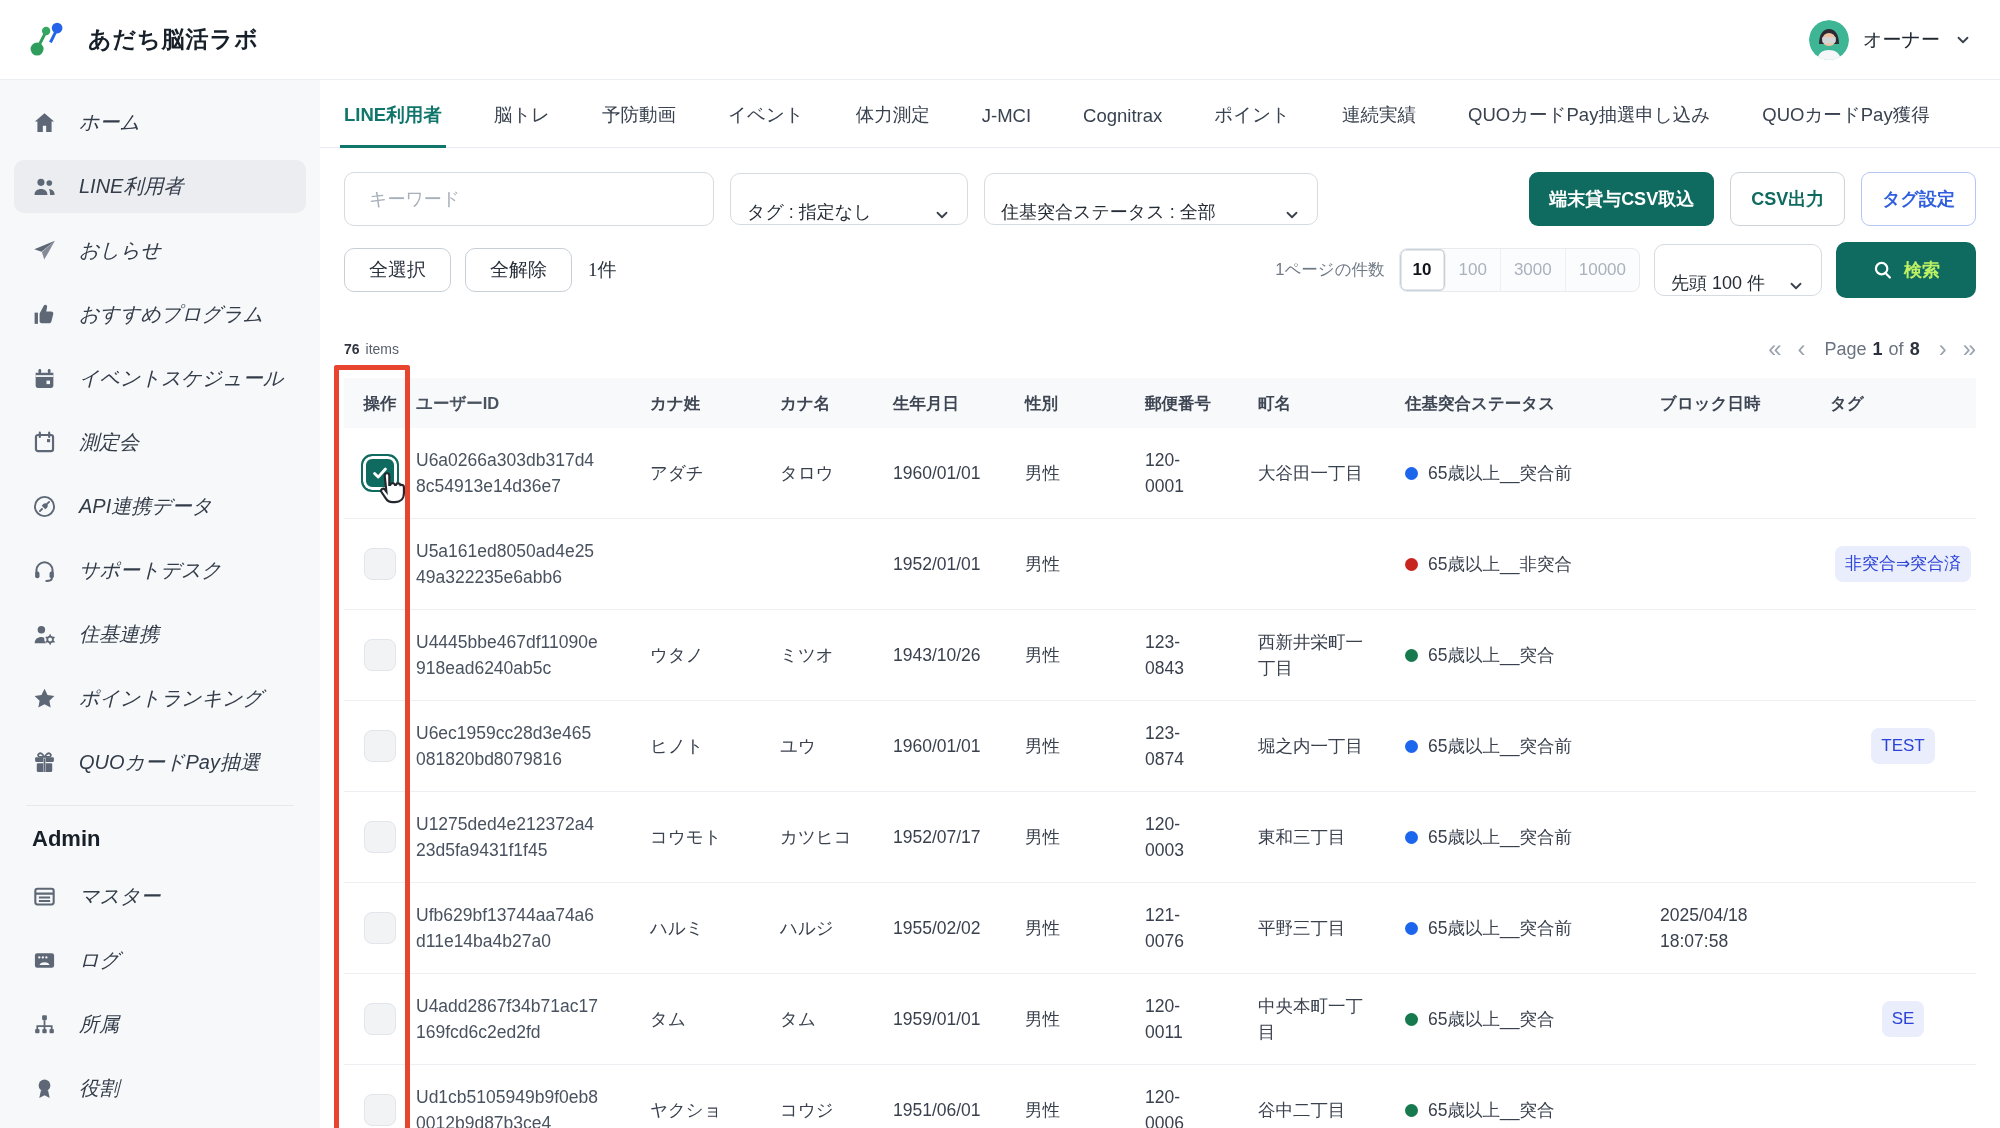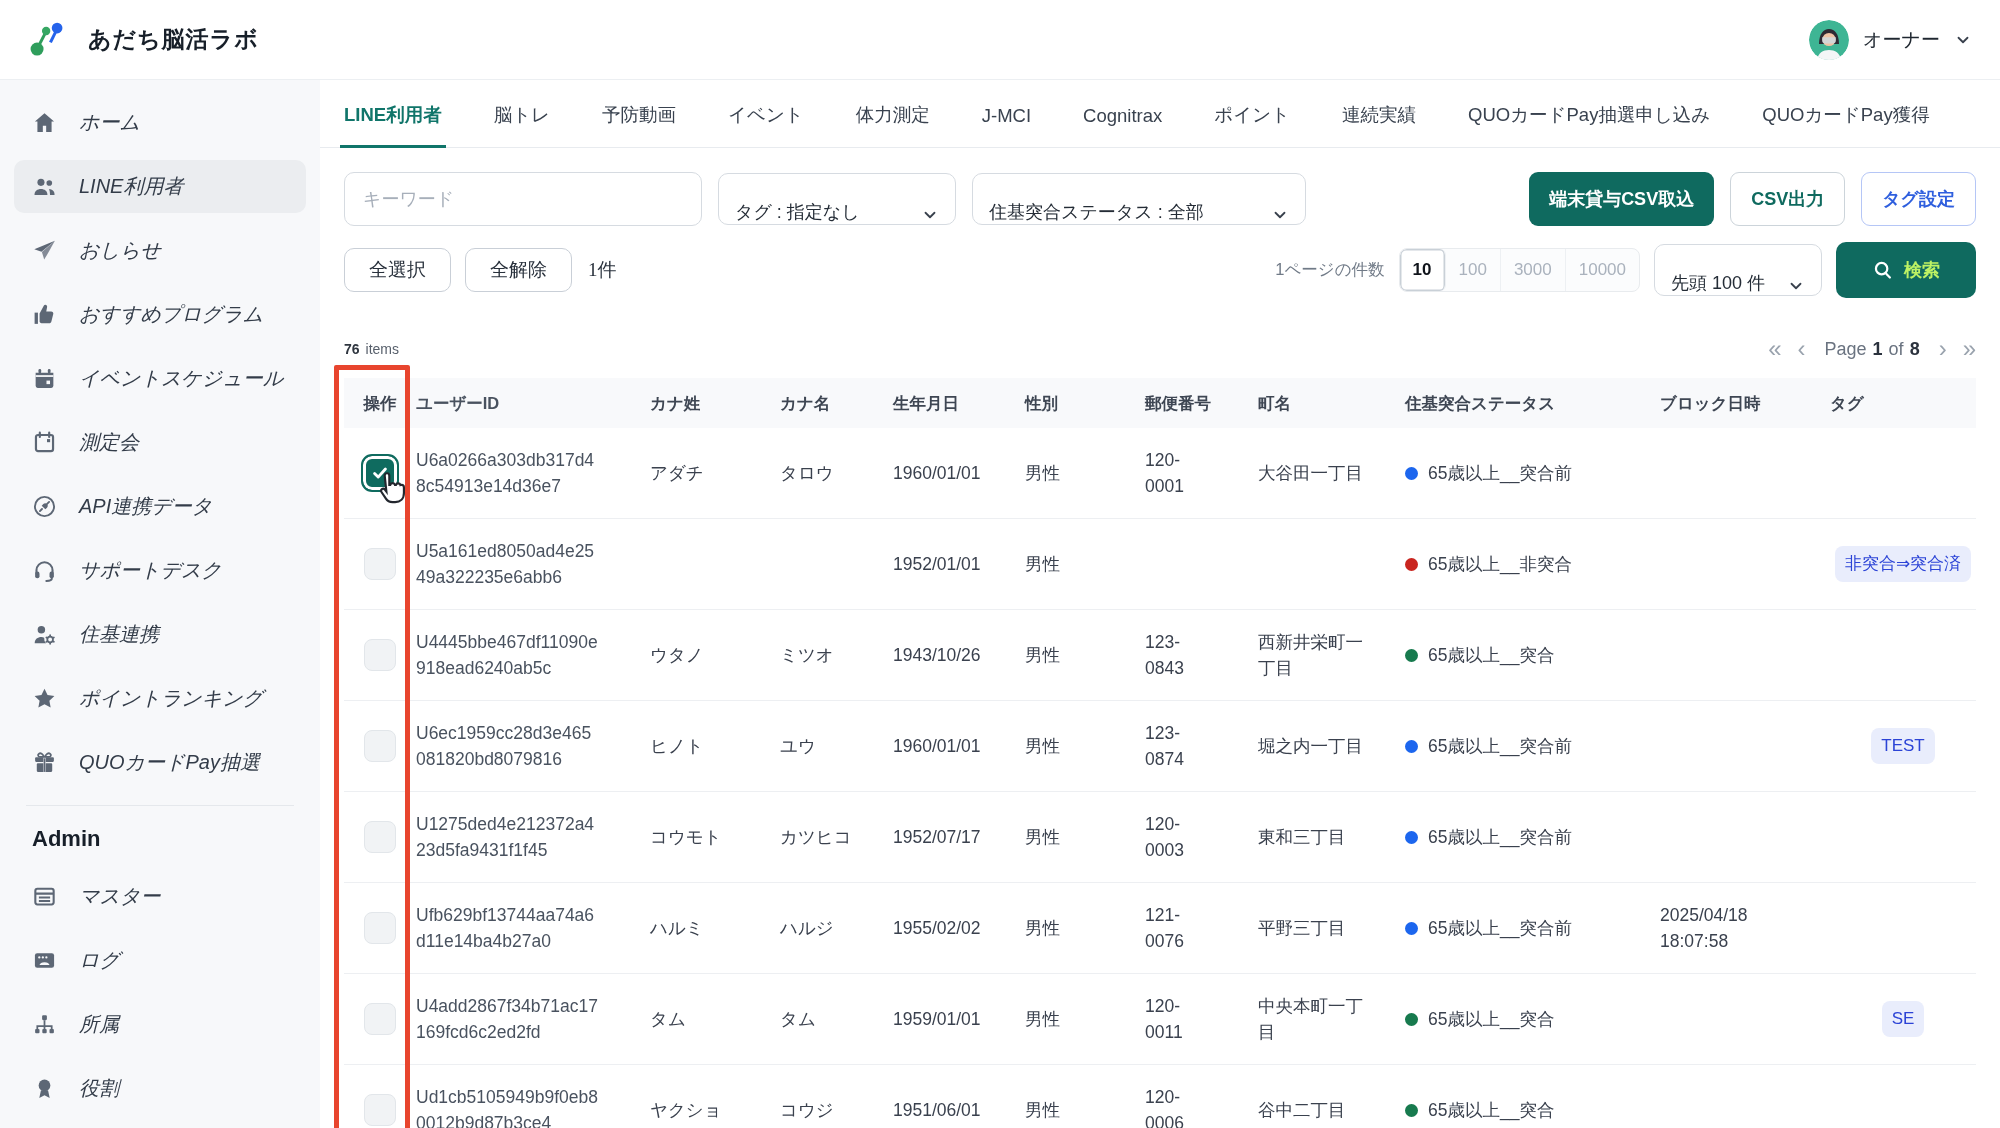--- a/index.html
+++ b/index.html
@@ -35,21 +35,21 @@
           border-bottom:1px solid #e8ebef;flex:0 0 auto;}
   .tab{margin-right:52px;padding:0 0 20px;font-size:18.5px;color:#39424f;
        position:relative;cursor:pointer;white-space:nowrap;}
   .tab.active{color:#10756a;font-weight:bold;}
   .tab.active::after{content:"";position:absolute;left:-4px;right:-4px;bottom:-1px;
        height:3px;background:#10756a;}
   .content{padding:24px 24px 0;flex:1;min-height:0;}
   
   .filter-row{display:flex;align-items:center;gap:16px;}
   .input{width:320px;height:52px;border:1px solid #d6dbe1;border-radius:10px;
-         padding:0 18px;font-size:18px;color:#404040;background:#fff;outline:none;
+         padding:0 24px;font-size:18px;color:#404040;background:#fff;outline:none;
          font-family:inherit;}
   .input::placeholder{color:#a7afba;}
   .select{height:52px;border:1px solid #d6dbe1;border-radius:10px;background:#fff;
           display:flex;align-items:flex-end;justify-content:space-between;
           padding:0 16px;font-size:18px;color:#242c36;cursor:pointer;box-sizing:border-box;}
   .sel-tag{width:238px;}
   .sel-status{width:334px;}
   .spacer{flex:1;}
   .btn{height:54px;border-radius:9px;font-size:18px;font-weight:bold;border:none;
        display:flex;align-items:center;justify-content:center;padding:0 20px;

